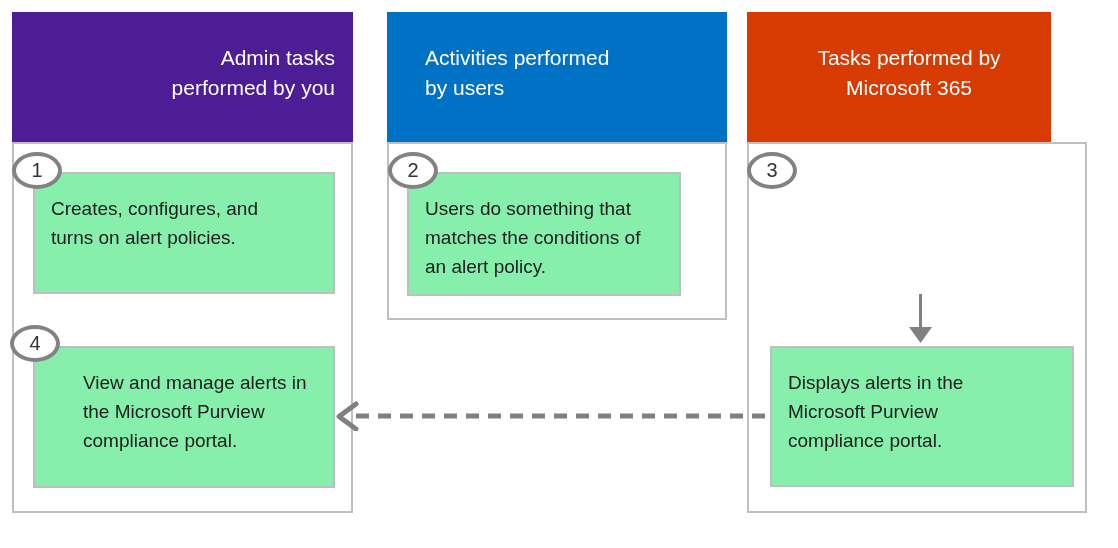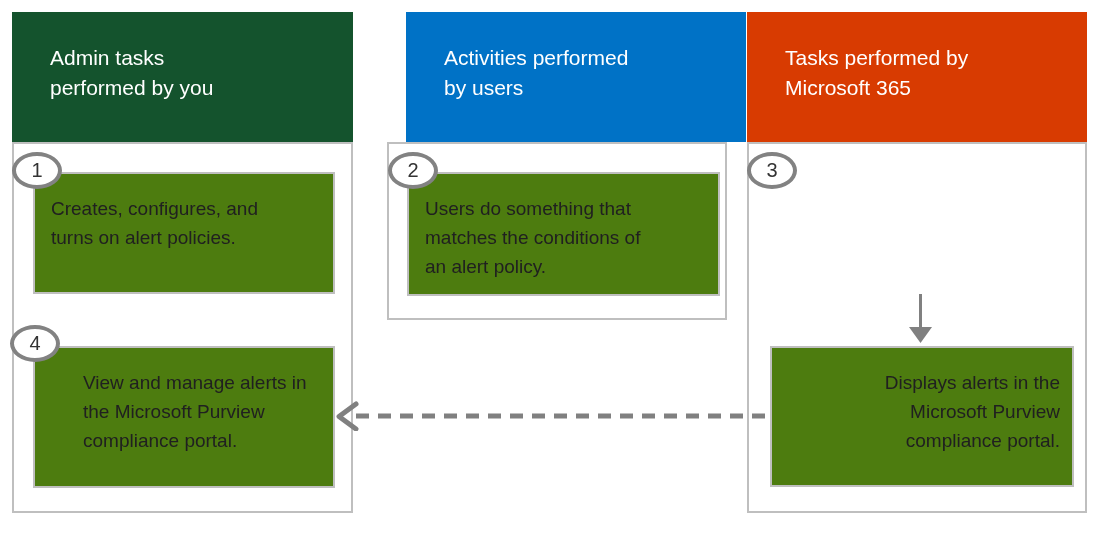--- a/index.html
+++ b/index.html
@@ -18,50 +18,50 @@
     top: 12px;
     height: 130px;
     box-sizing: border-box;
     color: #ffffff;
     font-size: 21px;
     line-height: 30px;
     padding: 31px 18px 0 38px;
     white-space: pre-line;
   }
   .hdr1 { left: 12px;  width: 341px; }
-  .hdr2 { left: 406px; width: 340px; }
-  .hdr3 { left: 747px; width: 340px; }
+  .hdr2 { left: 387px; width: 340px; }
+  .hdr3 { left: 747px; width: 304px; text-align: center; }
   
   .frame {
     position: absolute;
     top: 142px;
     box-sizing: border-box;
     border: 2px solid #bfbfbf;
     background: #ffffff;
   }
   .frame1 { left: 12px;  width: 341px; height: 371px; }
   .frame2 { left: 387px; width: 340px; height: 178px; }
   .frame3 { left: 747px; width: 340px; height: 371px; }
   
   .stepbox {
     position: absolute;
     box-sizing: border-box;
     border: 2px solid #bfbfbf;
-    background: #4d7c0f;
+    background: #86efac;
     font-size: 19px;
     line-height: 29px;
     color: #202020;
     padding: 20px 12px 0 16px;
     white-space: pre-line;
   }
   .box1 { left: 33px;  top: 172px; width: 302px; height: 122px; }
-  .box2 { left: 407px; top: 172px; width: 313px; height: 124px; }
+  .box2 { left: 407px; top: 172px; width: 274px; height: 124px; }
   .box3 { left: 770px; top: 171px; width: 302px; height: 124px; }
   .box4 { left: 33px;  top: 346px; width: 302px; height: 142px; padding-left: 48px; }
-  .box5 { left: 770px; top: 346px; width: 304px; height: 141px; text-align: right; }
+  .box5 { left: 770px; top: 346px; width: 304px; height: 141px; }
   
   .badge {
     position: absolute;
     width: 50px;
     height: 37px;
     box-sizing: border-box;
     border: 4px solid #828282;
     border-radius: 50%;
     background: #ffffff;
     display: flex;
@@ -74,21 +74,21 @@
   .badge2 { left: 388px; top: 152px; }
   .badge3 { left: 747px; top: 152px; }
   .badge4 { left: 10px;  top: 325px; }
   .arrow-svg { position: absolute; }
 </style>
 </head>
 <body>
 
 <div class="canvas">
 
-  <div class="hdr hdr1" style="background-color: #14532d;">Admin tasks
+  <div class="hdr hdr1" style="background-color: #4c1d95; text-align: right;">Admin tasks
 performed by you</div>
   <div class="frame frame1"></div>
 
   <div class="hdr hdr2" style="background-color: rgb(0, 114, 198);">Activities performed
 by users</div>
   <div class="frame frame2"></div>
 
   <div class="hdr hdr3" style="background-color: rgb(216, 59, 1);">Tasks performed by
 Microsoft 365</div>
   <div class="frame frame3"></div>

